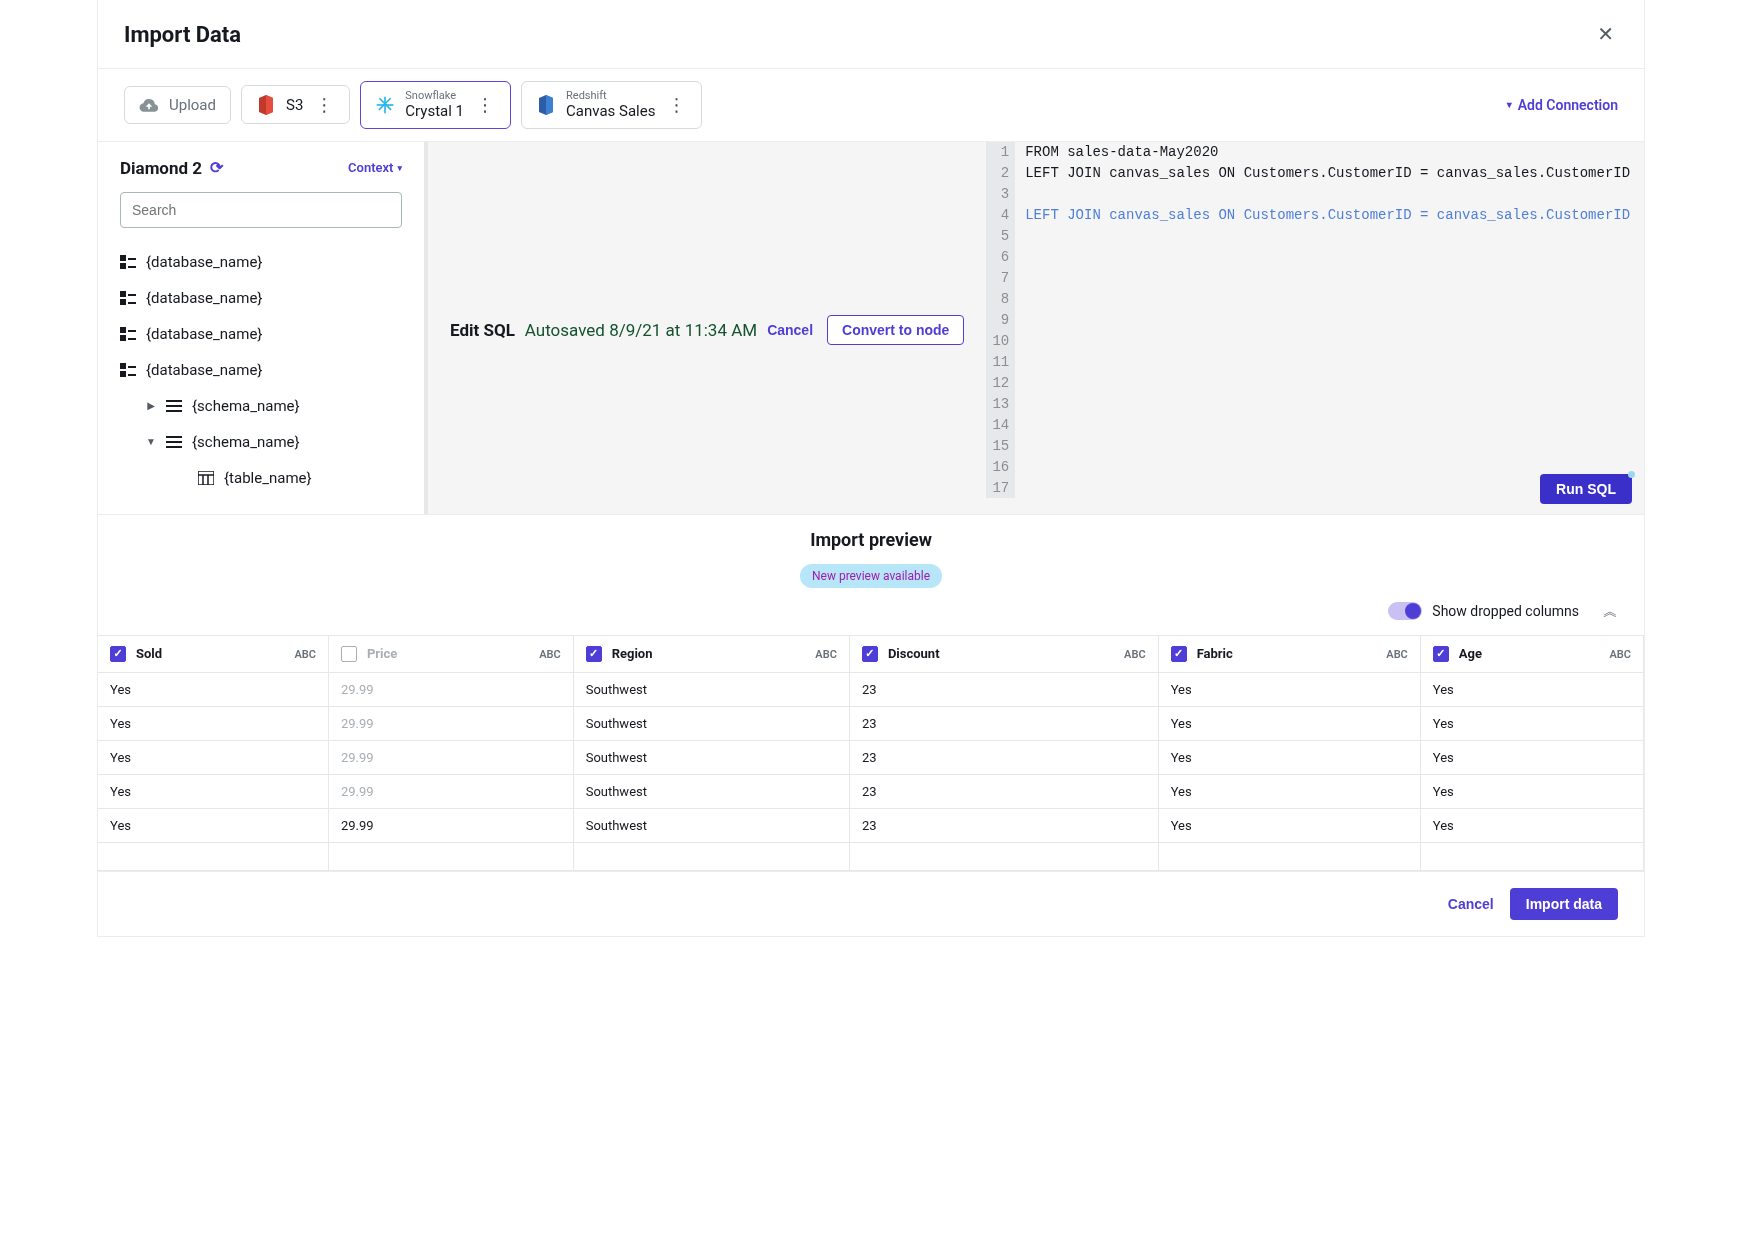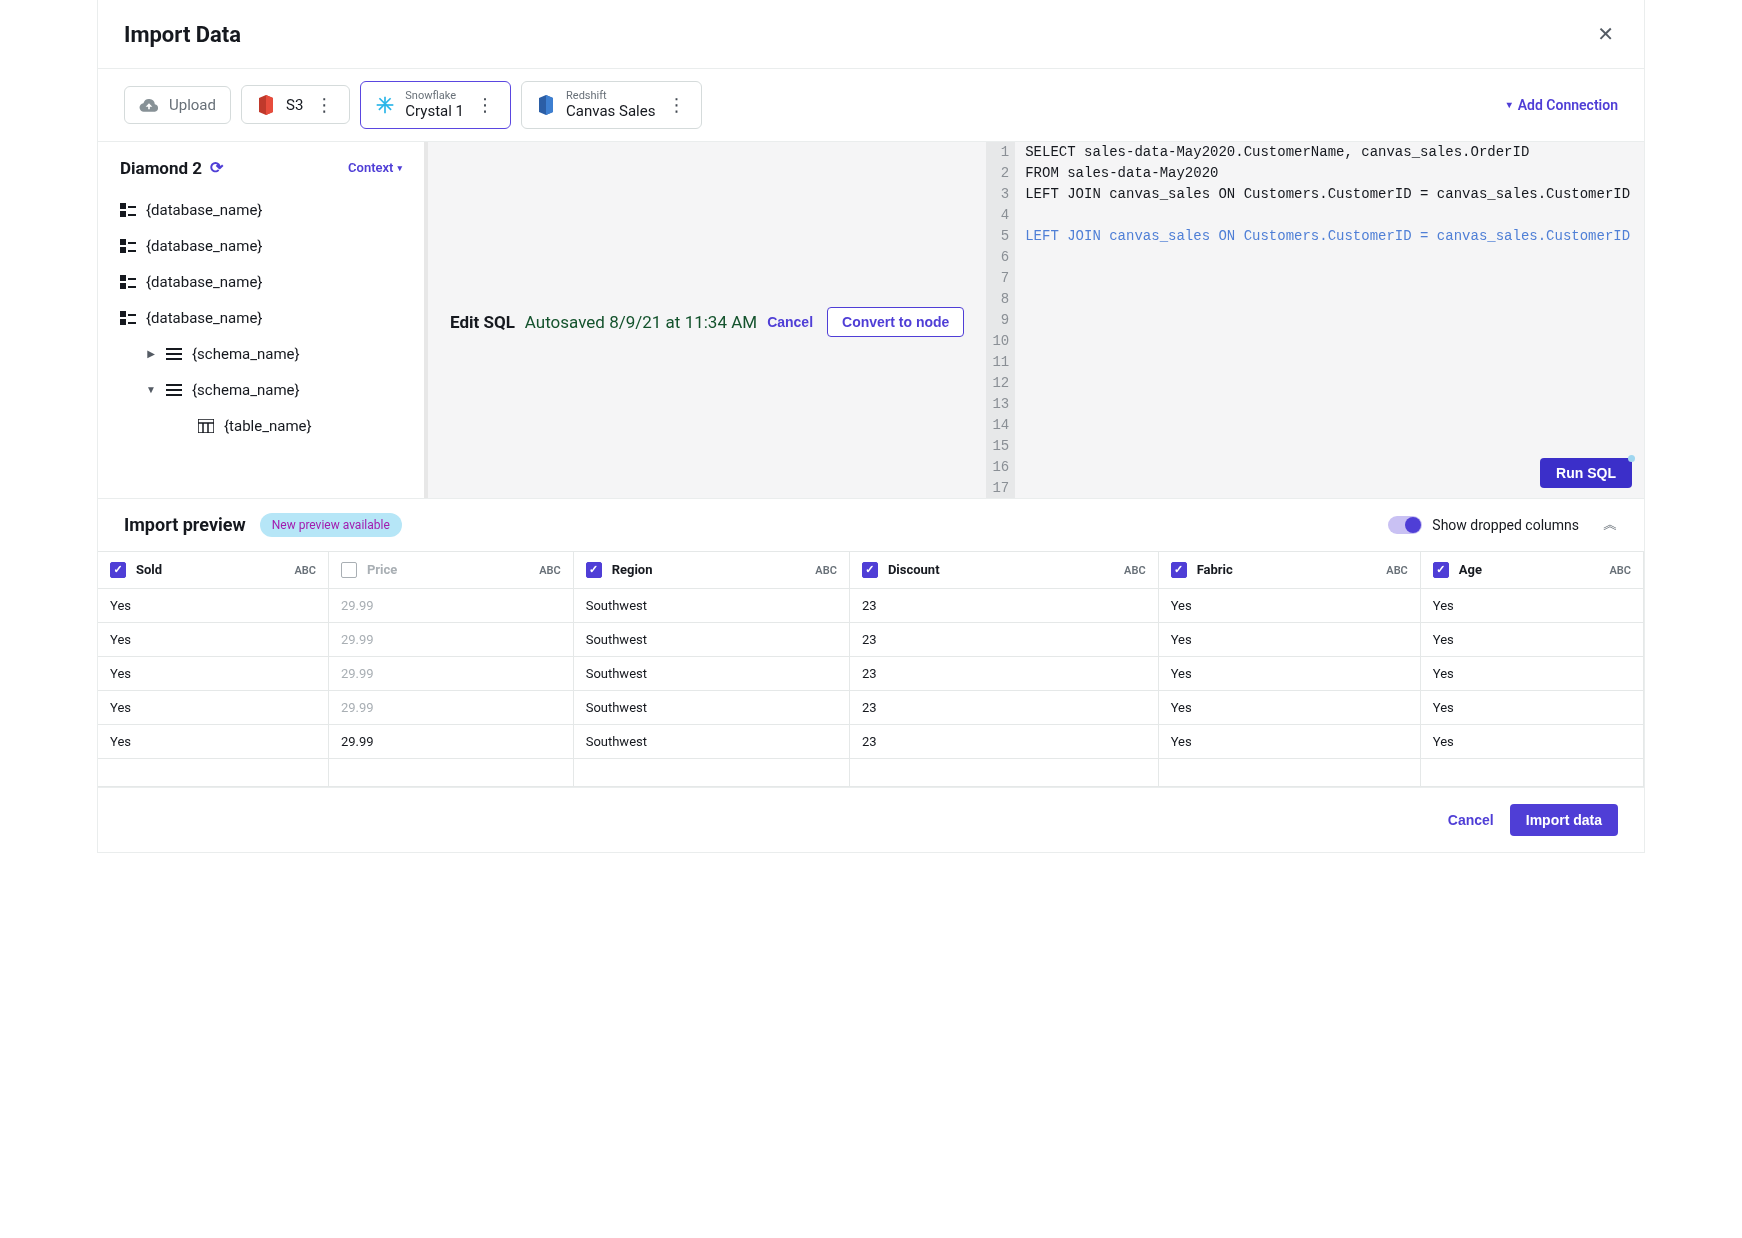--- a/index.html
+++ b/index.html
@@ -57,21 +57,21 @@
   .gutter { background: #e7e8e9; color: #8a8f95; text-align: right; padding: 0 6px; user-select: none; }
   .gutter div { height: 21px; }
   .code-lines { flex: 1; padding: 0 10px; }
   .code-lines div { height: 21px; white-space: pre; }
   .code-lines .sel { color: #4f7fd6; }
   
   .run-sql { position: absolute; right: 12px; bottom: 10px; background: #3b2fc9; color: #fff; border: none; border-radius: 4px; padding: 7px 16px; font-size: 14px; font-weight: 600; cursor: pointer; }
   .run-sql::after { content: ""; position: absolute; top: -3px; right: -3px; width: 7px; height: 7px; border-radius: 50%; background: #9fd6f0; }
   
   
-  .preview-head { display: flex; align-items: center; padding: 14px 26px; gap: 14px; }
+  .preview-head { display: flex; align-items: center; padding: 14px 26px; gap: 14px; flex-direction: column; }
   .preview-title { font-size: 18px; font-weight: 700; }
   .badge { background: #b6e6f7; color: #a21caf; font-size: 12px; padding: 5px 12px; border-radius: 14px; cursor: pointer; }
   .toggle-wrap { margin-left: auto; display: flex; align-items: center; gap: 10px; }
   .toggle { position: relative; width: 34px; height: 18px; background: #c9c1f3; border-radius: 10px; cursor: pointer; }
   .toggle .knob { position: absolute; right: 1px; top: 1px; width: 16px; height: 16px; background: #4f3ed6; border-radius: 50%; }
   .collapse { color: #687078; font-size: 15px; cursor: pointer; margin-left: 14px; }
   
   
   .tbl { width: 100%; border-collapse: collapse; border-top: 1px solid #e5e8e8; }
   .tbl th, .tbl td { border-bottom: 1px solid #e5e8e8; border-right: 1px solid #e5e8e8; text-align: left; font-size: 13px; }
@@ -164,20 +164,23 @@
         <span class="sb-title">
           <span>Diamond 2</span>
           <span class="refresh">
             <span>⟳</span>
           </span>
         </span>
         <span class="ctx-btn">
           <span>Context</span>
           <span style="font-size:9px;">▾</span>
         </span>
+      </div>
+      <div class="search">
+        <input type="text" placeholder="Search" style="">
       </div>
       <div class="tree">
         <div class="tree-item">
           <span class="db-icon">
               <svg width="16" height="14" viewBox="0 0 16 14">
                 <rect x="0" y="0" width="6" height="6" fill="#16191f"></rect>
                 <rect x="8" y="3" width="8" height="2" fill="#16191f"></rect>
                 <rect x="0" y="8" width="6" height="6" fill="#16191f"></rect>
                 <rect x="8" y="11" width="8" height="2" fill="#16191f"></rect>
               </svg>
@@ -276,21 +279,20 @@
             <div>10</div>
             <div>11</div>
             <div>12</div>
             <div>13</div>
             <div>14</div>
             <div>15</div>
             <div>16</div>
             <div>17</div>
           </div>
         <div class="code-lines">
-          <div>SELECT sales-data-May2020.CustomerName, canvas_sales.OrderID</div>
           <div>FROM sales-data-May2020</div>
           <div>LEFT JOIN canvas_sales ON Customers.CustomerID = canvas_sales.CustomerID</div>
           <div></div>
           <div class="sel">LEFT JOIN canvas_sales ON Customers.CustomerID = canvas_sales.CustomerID</div>
         </div>
       </div>
       <button class="run-sql">Run SQL</button>
     </div>
   </div>
 

